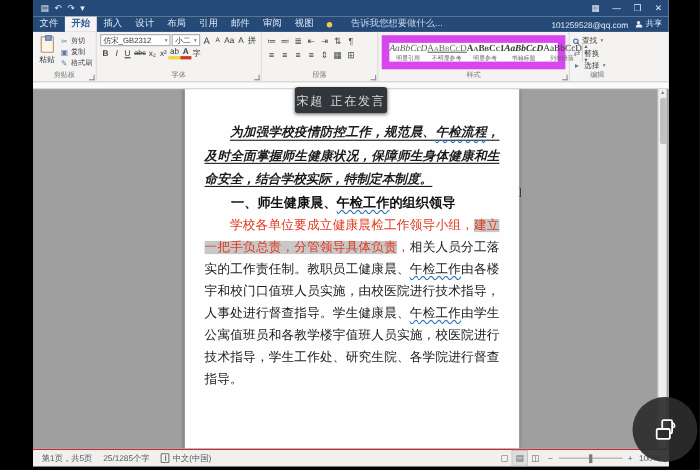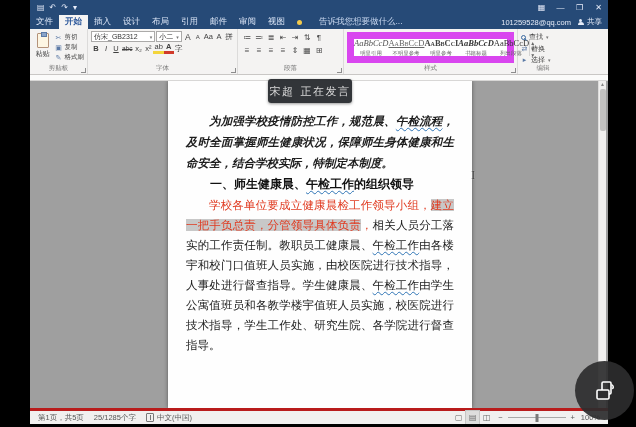--- a/index.html
+++ b/index.html
@@ -79,38 +79,38 @@
   .ecar{font-size:5px;color:#777}
 
   
   .rulerstrip{height:6px;background:#fbfbfa;border-bottom:1px solid #d8d7d6}
   .docarea{position:absolute;left:0;top:81px;right:0;bottom:16px;background:var(--docbg);overflow:hidden}
   .page{position:absolute;left:138px;top:0;width:304px;height:100%;background:#fefefe;box-shadow:0 0 4px rgba(0,0,0,.45);
         padding:30px 18px 0;overflow:hidden;
         font-family:"Liberation Serif","DejaVu Serif",serif;color:#1c1c1c}
   .p-title{font-size:16px;text-align:center;letter-spacing:.5px;margin-bottom:14px;white-space:nowrap}
   .p-intro{font-size:11.5px;line-height:21px;font-weight:bold;font-style:italic;
-           text-underline-offset:3px;text-align:justify;text-indent:2em}
+           text-decoration:underline;text-underline-offset:3px;text-align:justify;text-indent:2em}
   .p-heading{font-size:12px;line-height:21px;font-weight:bold;text-indent:2em;
              font-family:"Liberation Sans","DejaVu Sans",sans-serif;color:#111}
   .p-body{font-size:11.5px;line-height:20px;text-align:justify;text-indent:2em}
   .r-red{color:var(--red)}
   .r-sel{background:var(--sel)}
   .r-sq{text-decoration-line:underline;text-decoration-style:wavy;text-decoration-color:var(--sq);text-decoration-thickness:1px;text-underline-offset:2px}
   .p-intro .r-sq{text-decoration-color:var(--sq)}
 
   .vscroll{position:absolute;right:2px;top:0;bottom:0;width:8px;background:#f0efee;border-left:1px solid #dddcdb;
            display:flex;flex-direction:column;align-items:center;font-size:5px;color:#888}
   .vthumb{width:6px;height:42px;background:#c2c1c0;border-radius:2px;margin-top:2px}
 
   .ibeam{position:absolute;font-family:"Liberation Serif",serif;font-size:13px;color:#3a3a3a;
          text-shadow:0 0 1px #fff;pointer-events:none}
 
   
-  .statusbar{position:absolute;left:0;right:0;bottom:0;height:16px;background:#f1f0ef;border-top:3px solid #b91c1c;
+  .statusbar{position:absolute;left:0;right:0;bottom:0;height:16px;background:#f1f0ef;border-top:1px solid #b91c1c;
              display:flex;align-items:center;font-size:7.5px;color:#555;padding:0 8px;gap:10px}
   .book{width:8px;height:9px;border:1px solid #777;border-radius:1px;position:relative;display:inline-block}
   .book::before{content:"";position:absolute;left:3px;top:1px;bottom:1px;width:1px;background:#777}
   .sb-right{margin-left:auto;display:flex;align-items:center;gap:5px}
   .viewic{font-size:8px;color:#666;width:13px;text-align:center;line-height:13px}
   .viewic.sel{background:#dededd;outline:1px solid #c6c5c4}
   .zoomtrack{position:relative;width:58px;height:1px;background:#a9a8a7}
   .zoomthumb{position:absolute;left:50%;top:-3.5px;width:3px;height:8px;background:#7a7978;transform:translateX(-50%)}
   .zoompct{min-width:20px;text-align:right;color:#555}
 

